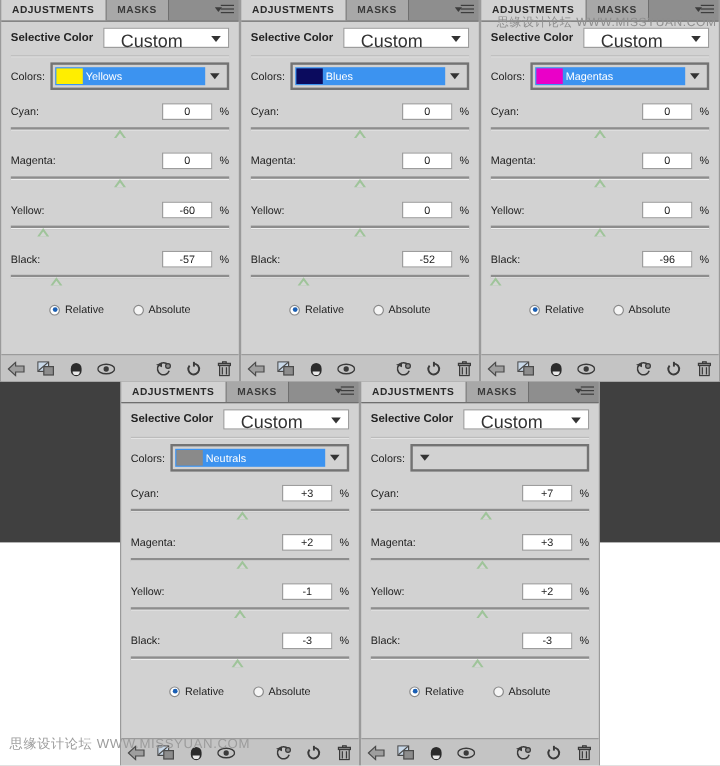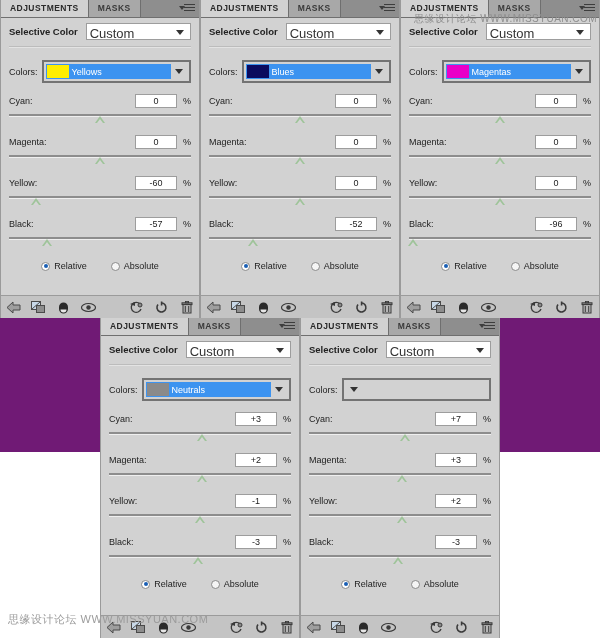--- a/index.html
+++ b/index.html
@@ -5,21 +5,21 @@
   html, body {
     margin: 0; padding: 0;
     width: 600px; height: 638px;
     background: #ffffff;
     font-family: "Liberation Sans", sans-serif;
     overflow: hidden;
   }
   #stage {
     position: relative;
     width: 600px; height: 452px;
-    background: #701a75;
+    background: #404040;
   }
 
   
   .panel {
     position: absolute;
     background: #d2d2d2;
     box-sizing: border-box;
     overflow: hidden;
     border-left: 1px solid #9a9a9a;
     border-right: 1px solid #9a9a9a;
@@ -86,42 +86,42 @@
   }
   .preset {
     position: relative;
     flex: 1;
     height: 17px;
     background: #ffffff;
     border: 1px solid #9d9d9d;
     box-sizing: border-box;
   }
   .preset span {
-    position: absolute; left: 3px; top: 2px;
-    font-size: 13px; color: #333;
+    position: absolute; left: 14px; top: 2px;
+    font-size: 15px; color: #333;
   }
   .caret {
     position: absolute; right: 6px; top: 6px;
     width: 0; height: 0;
     border-left: 4px solid transparent;
     border-right: 4px solid transparent;
     border-top: 5px solid #333;
   }
   .sep {
     height: 1px; background: #bcbcbc;
     border-bottom: 1px solid #e3e3e3;
     margin: 2px 8px 0 8px;
   }
 
   
   .colorrow {
     display: flex;
     align-items: center;
     padding: 0 8px;
-    margin-top: 12px;
+    margin-top: 4px;
     position: relative;
   }
   .colorlabel {
     font-size: 9px; color: #222;
     margin-right: 4px; white-space: nowrap;
   }
   .colorselwrap {
     position: relative;
     flex: 1;
     display: flex;

